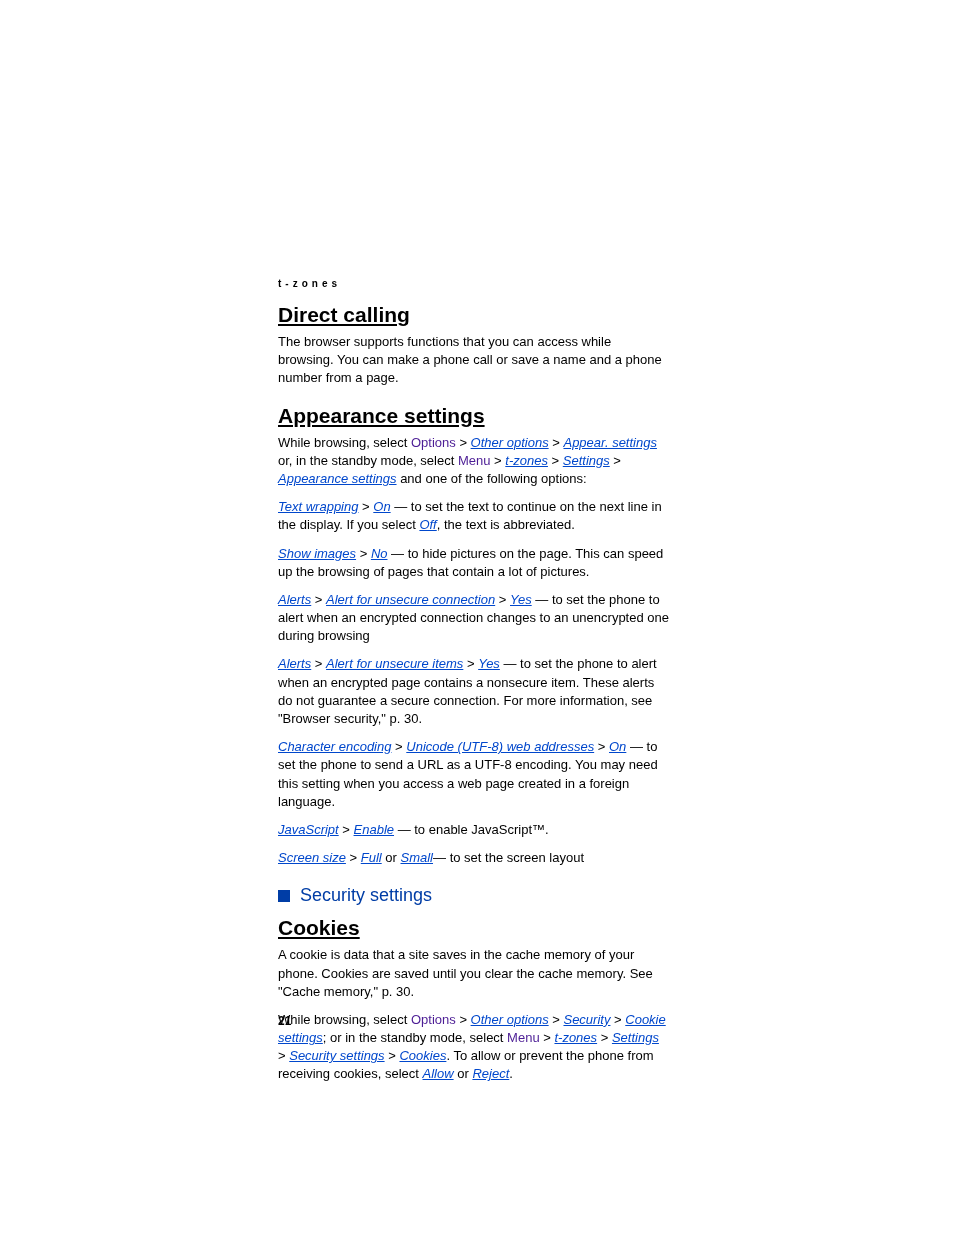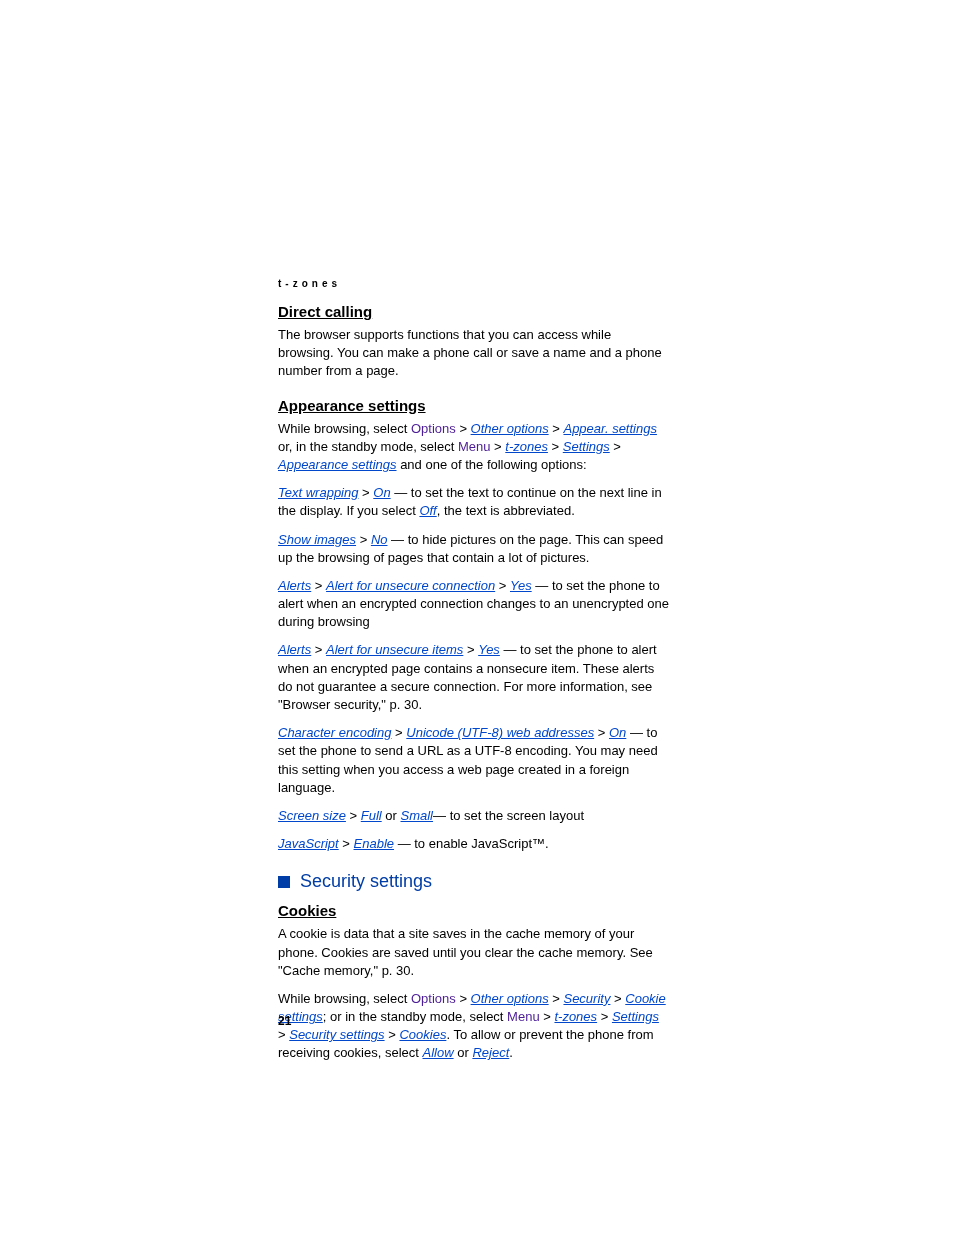--- a/index.html
+++ b/index.html
@@ -16,21 +16,21 @@
     box-sizing: border-box;
     padding: 278px 285px 0 278px;
   }
   .header-label {
     font-size: 10px;
     letter-spacing: 4px;
     font-weight: bold;
     margin-bottom: 14px;
   }
   .h3 {
-    font-size: 15px;
+    font-size: 21px;
     font-weight: bold;
     text-decoration: underline;
     margin: 0 0 6px 0;
   }
   .para {
     font-size: 13px;
     line-height: 1.4;
     margin: 0 0 10px 0;
   }
   .link {
@@ -102,25 +102,25 @@
     <p class="para">
       <span class="emph">Alerts</span><span> &gt; </span><span class="emph">Alert for unsecure items</span><span> &gt; </span><span class="emph">Yes</span><span> — to set the phone to alert when an encrypted page contains a nonsecure item. These alerts do not guarantee a secure connection. For more information, see "Browser security," p. 30.</span>
     </p>
 
 
     <p class="para">
       <span class="emph">Character encoding</span><span> &gt; </span><span class="emph">Unicode (UTF-8) web addresses</span><span> &gt; </span><span class="emph">On</span><span> — to set the phone to send a URL as a UTF-8 encoding. You may need this setting when you access a web page created in a foreign language.</span>
     </p>
 
     <p class="para">
-      <span class="emph">Screen size</span><span> &gt; </span><span class="emph">Full</span><span> or </span><span class="emph">Small</span><span>— to set the screen layout</span>
+      <span class="emph">JavaScript</span><span> &gt; </span><span class="emph">Enable</span><span> — to enable JavaScript™.</span>
     </p>
 
     <p class="para">
-      <span class="emph">JavaScript</span><span> &gt; </span><span class="emph">Enable</span><span> — to enable JavaScript™.</span>
+      <span class="emph">Screen size</span><span> &gt; </span><span class="emph">Full</span><span> or </span><span class="emph">Small</span><span>— to set the screen layout</span>
     </p>
   </div>
 
   <div class="section-row">
     <div class="bullet"></div>
     <div class="section-title">Security settings</div>
   </div>
 
   <div class="block">
     <div class="h3">Cookies</div>

